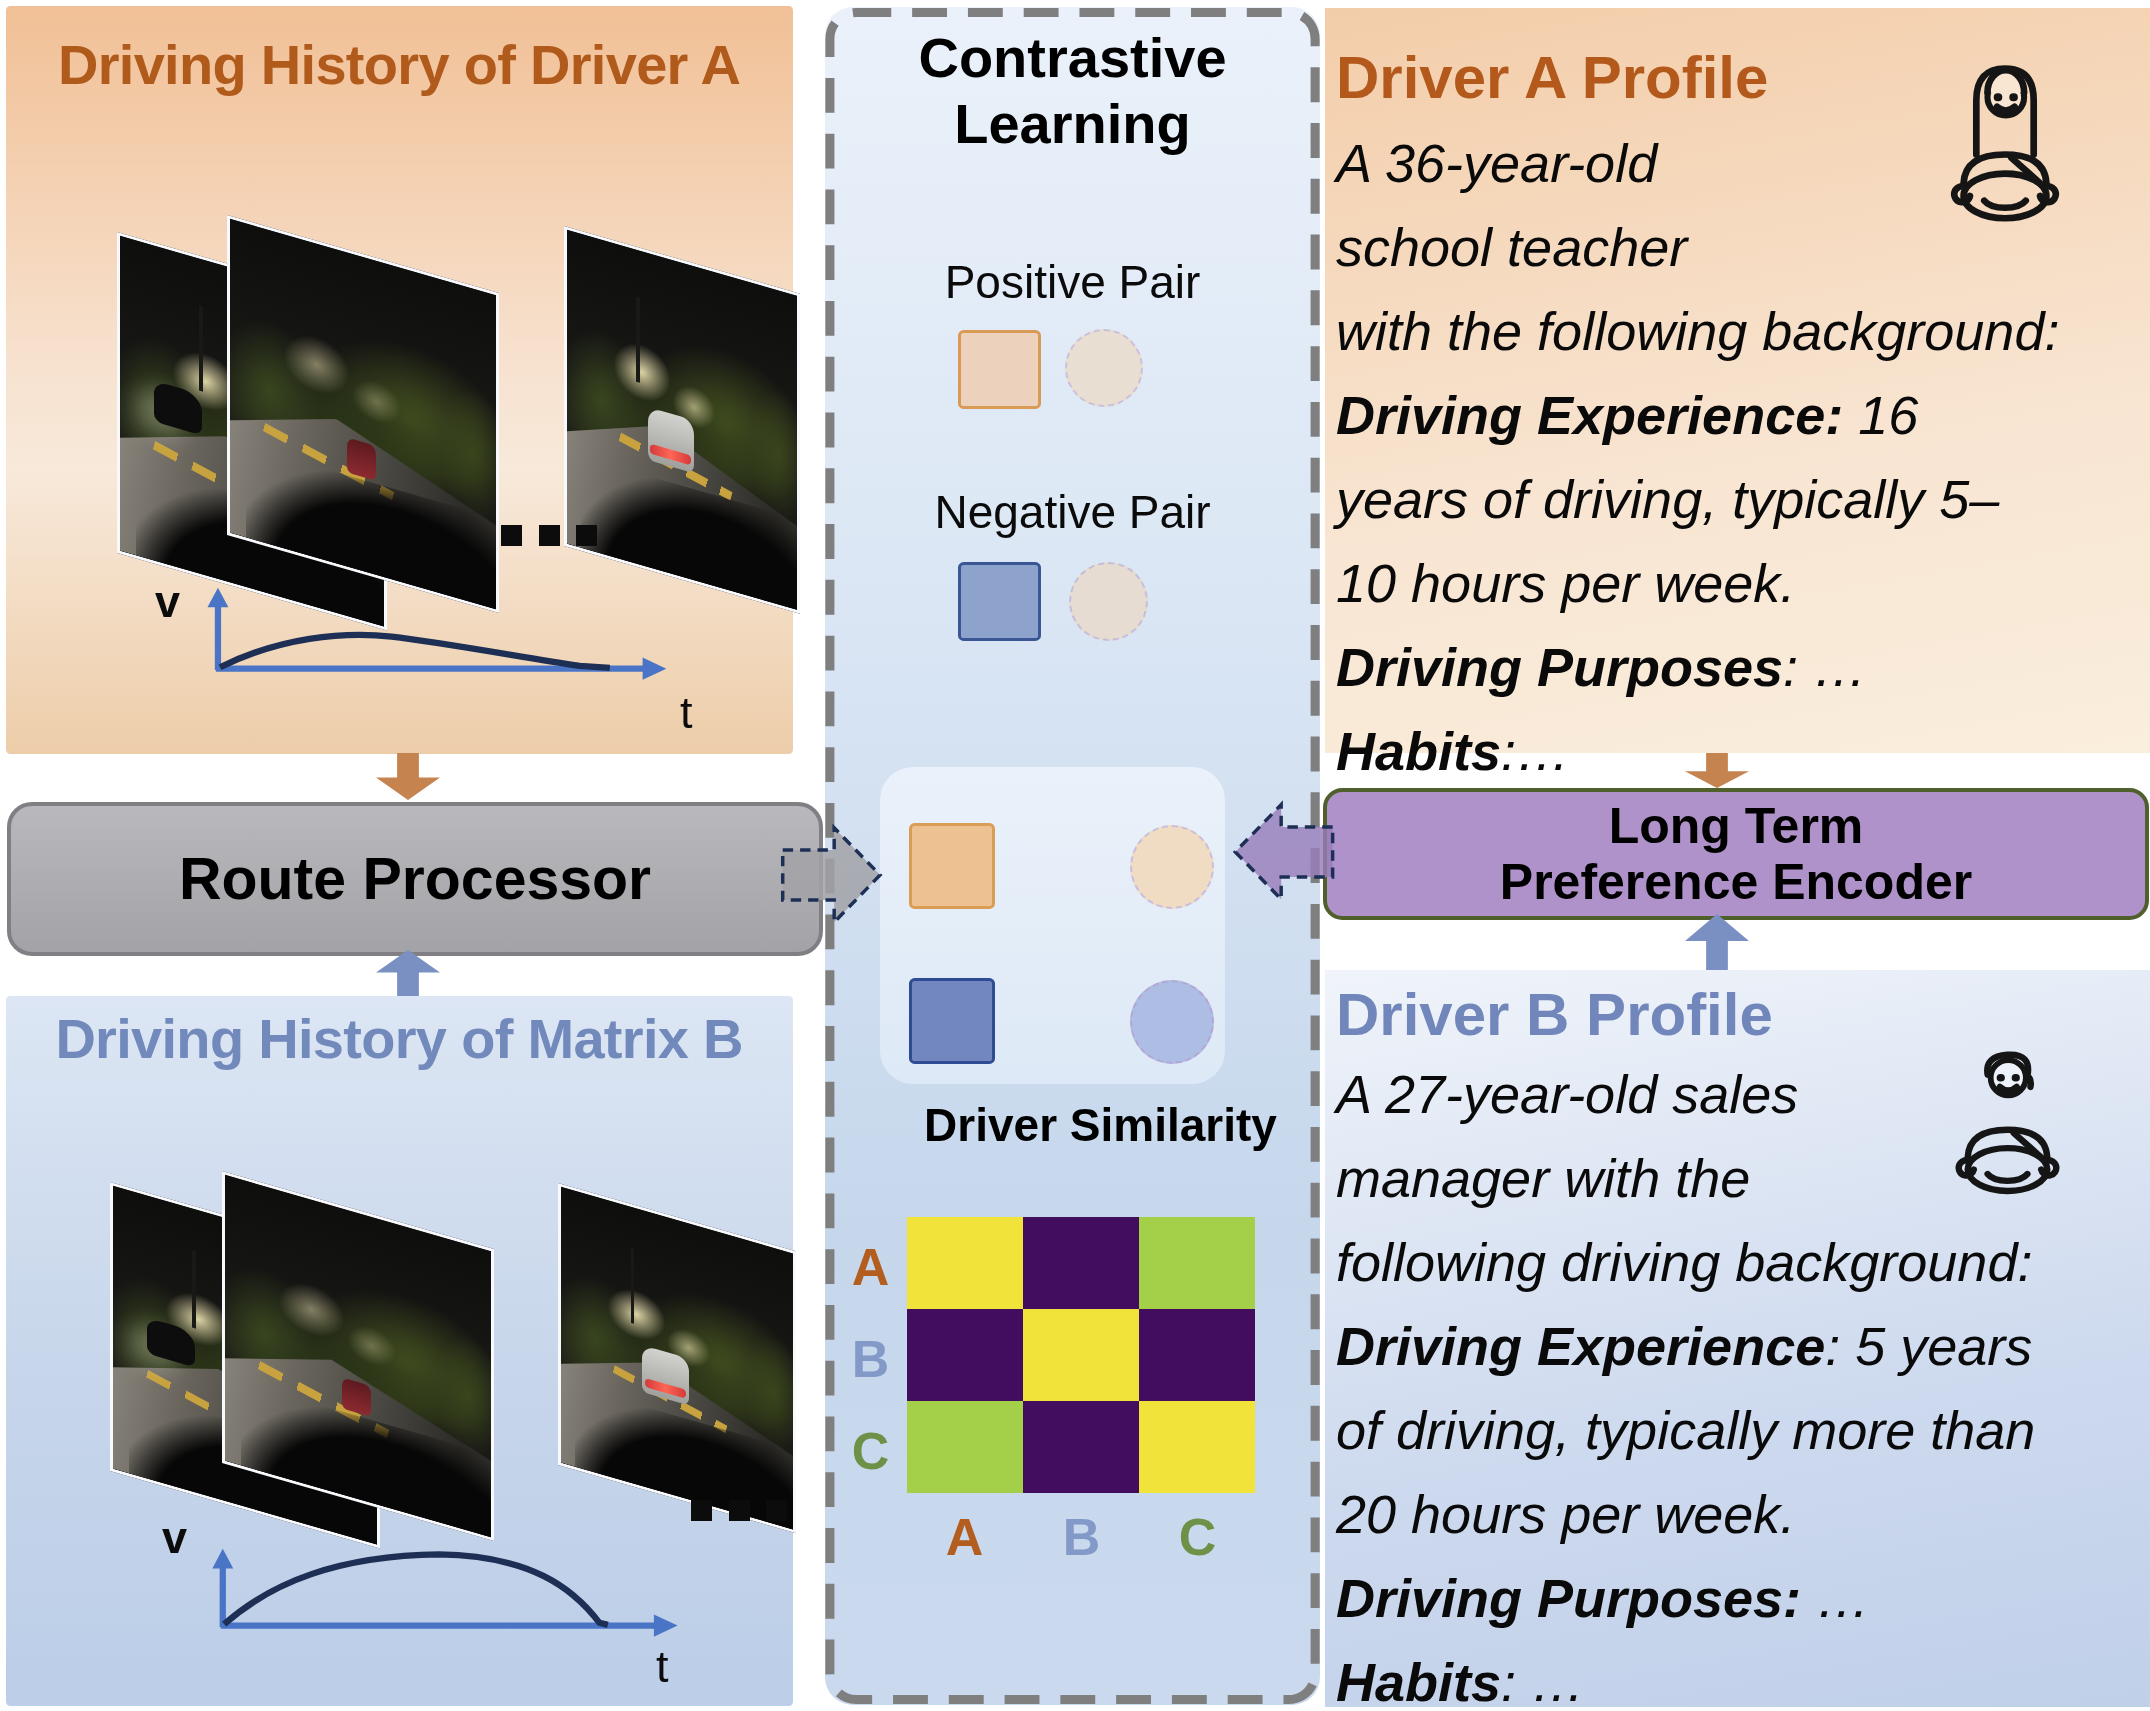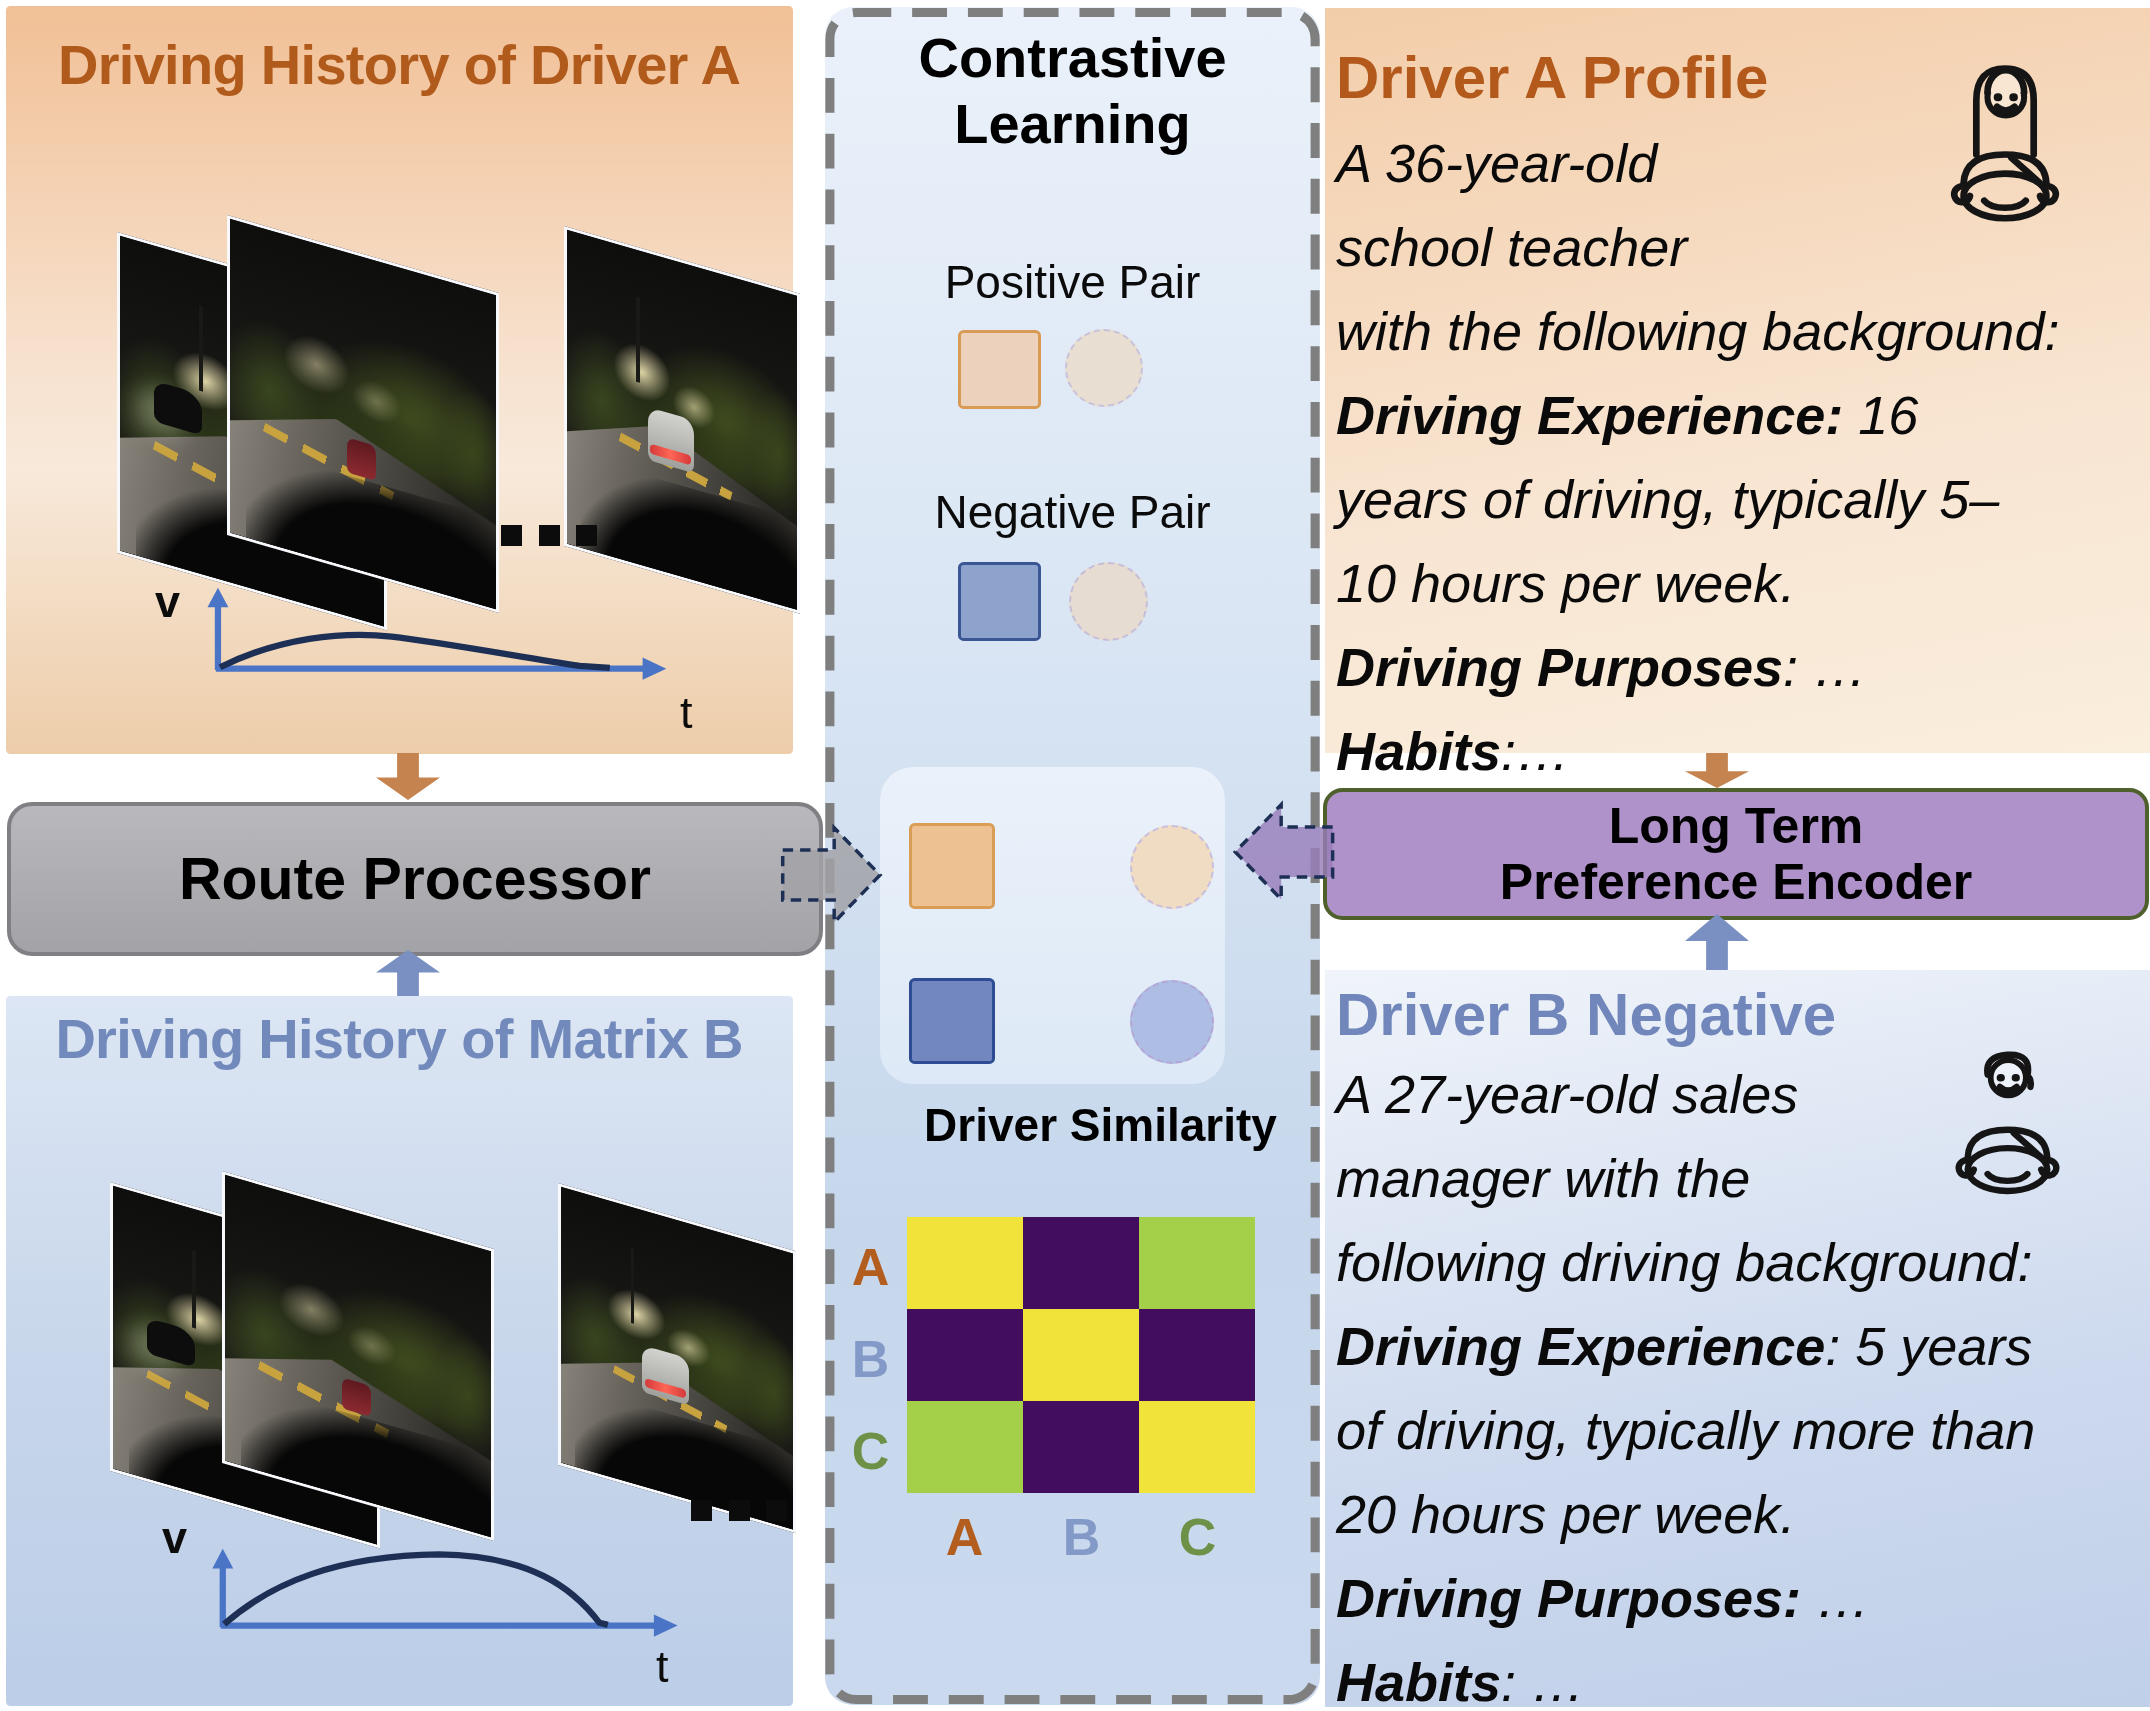--- a/index.html
+++ b/index.html
@@ -298,21 +298,21 @@
   </div>
 
   <div id="encoder" class="abs">
     <div>Long Term</div>
     <div>Preference Encoder</div>
   </div>
   <div class="abs solid-arrow arr-orange" style="left:1685px;top:753px;width:64px;height:35px;"></div>
   <div class="abs solid-arrow arr-blue up" style="left:1685px;top:914px;width:64px;height:56px;"></div>
 
   <div id="profileB" class="abs">
-    <div class="abs prof-title">Driver B Negative</div>
+    <div class="abs prof-title">Driver B Profile</div>
     <div class="abs prof-lines" id="pb-lines">
         <div><span>A 27-year-old sales</span></div>
         <div><span>manager with the</span></div>
         <div><span>following driving background:</span></div>
         <div><b>Driving Experience</b><span>: 5 years</span></div>
         <div><span>of  driving, typically more than</span></div>
         <div><span>20 hours  per week.</span></div>
         <div><b>Driving Purposes: </b><span>…</span></div>
         <div><b>Habits</b><span>: …</span></div>
       </div>

